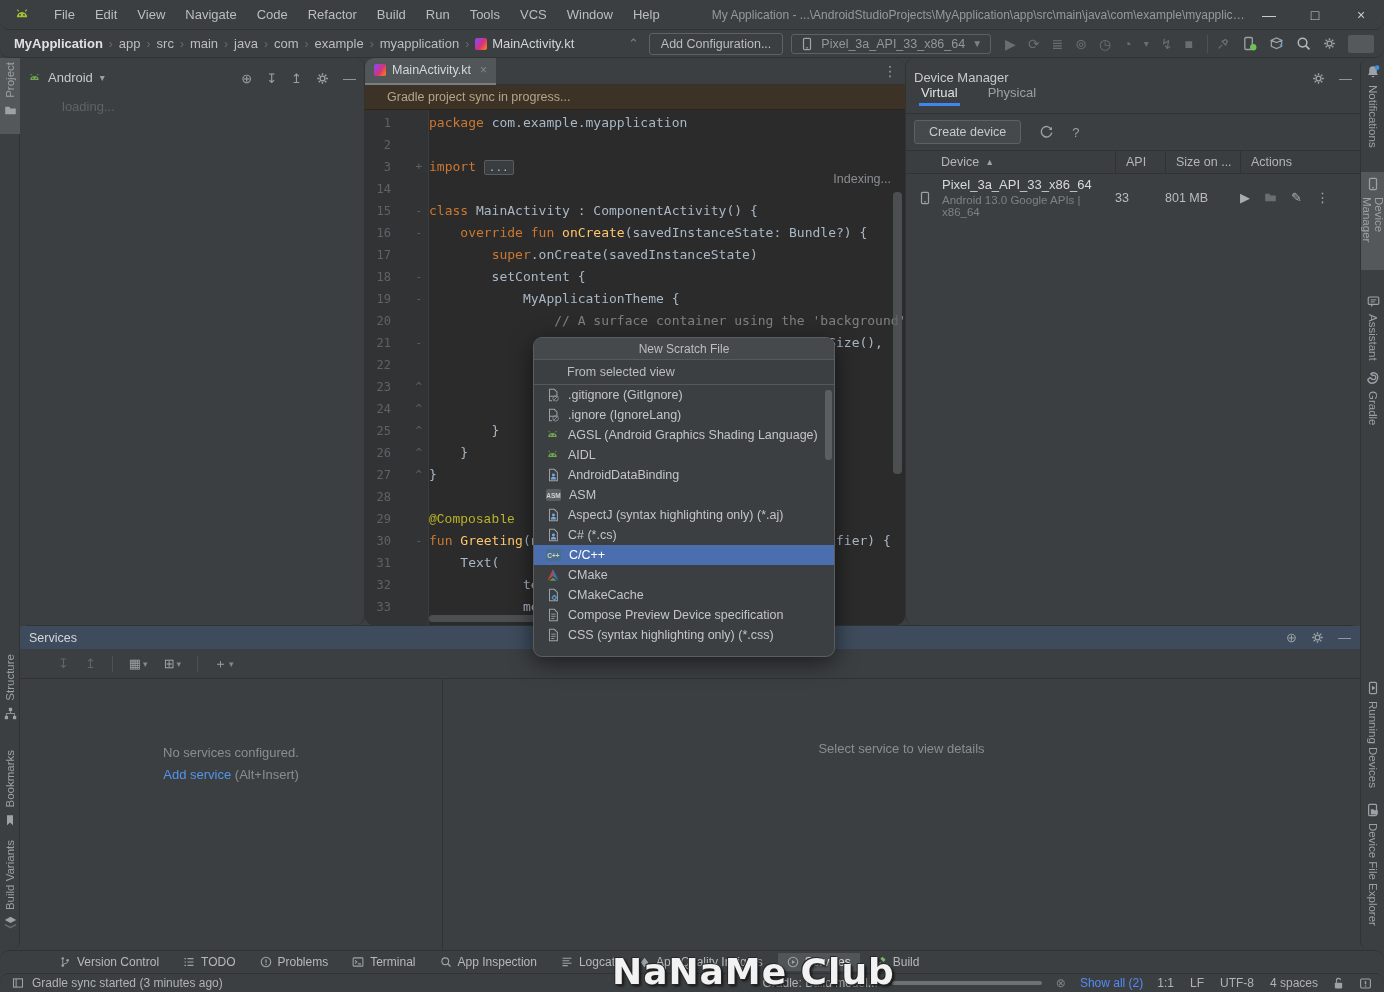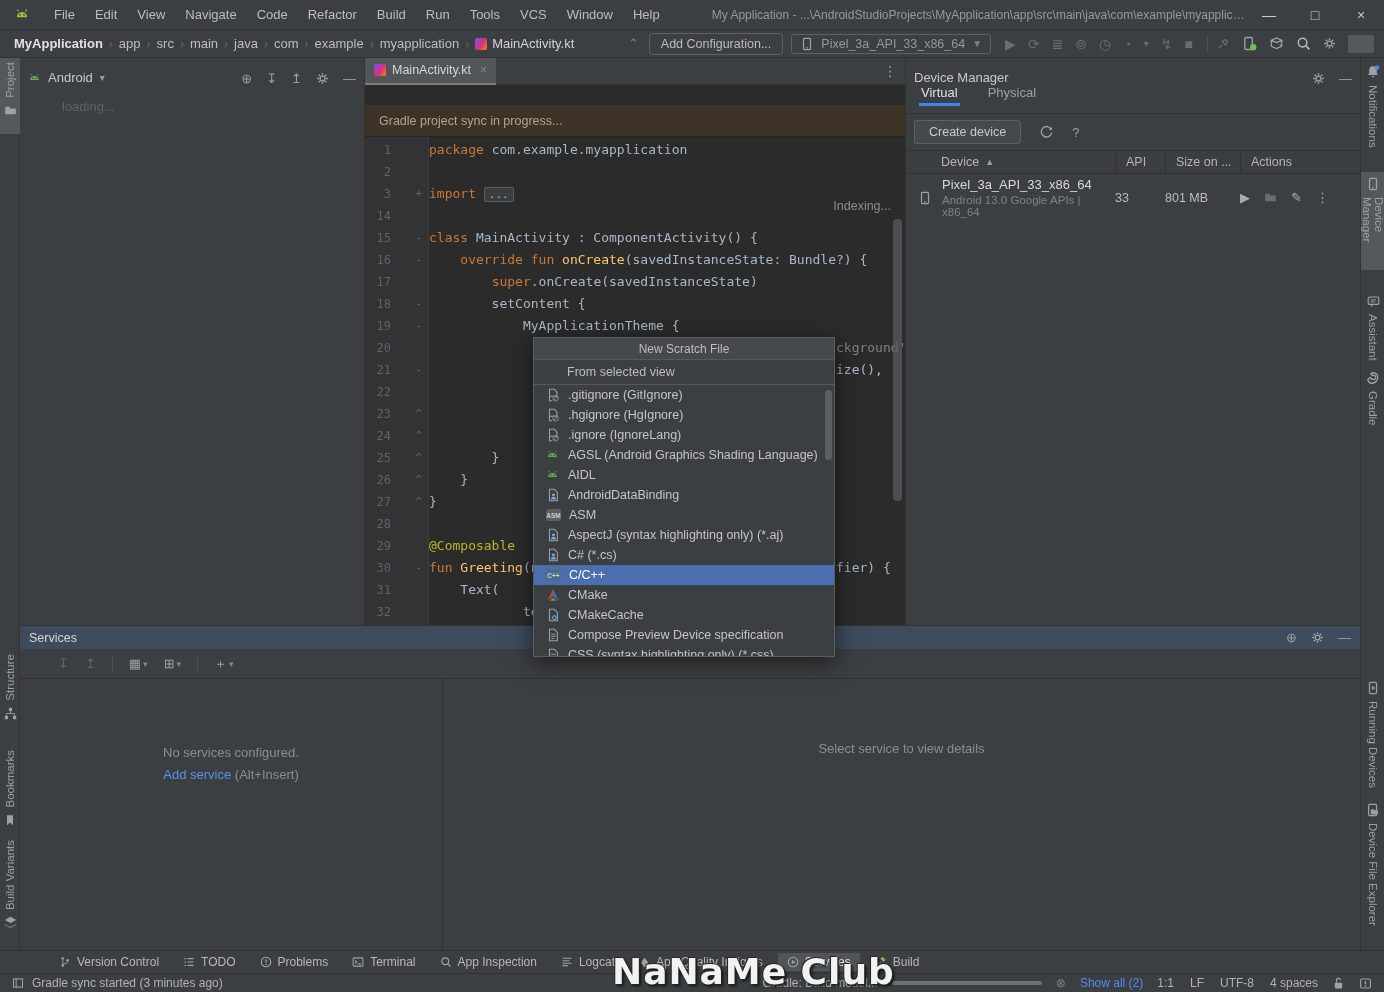--- a/index.html
+++ b/index.html
@@ -3,21 +3,21 @@
 <meta charset="utf-8">
 <style>
   * { margin:0; padding:0; box-sizing:border-box; }
   html,body { width:1384px; height:992px; }
   body {
     position:relative; overflow:hidden;
     background:#3c3f41; color:#bbbdbf;
     font-family:"Liberation Sans", sans-serif; font-size:13px;
     -webkit-font-smoothing:antialiased;
   }
-  .abs { position:absolute; }
+  .abs { position:absolute;border-radius:9px; }
   svg { display:block; }
 
   
   #titlebar { left:0; top:0; width:1384px; height:30px;
     background:#3c3f41; border-bottom:1px solid #303233;
     display:flex; align-items:center; }
   #app-logo { width:18px; height:18px; margin:0 14px 0 14px; }
   .menu-item { padding:0 10px; color:#bbbdbf; font-size:13px; cursor:default; }
   #title-text { color:#9499a0; font-size:12px; margin-left:42px; white-space:nowrap;
     overflow:hidden; max-width:560px; text-overflow:ellipsis; }
@@ -70,37 +70,37 @@
   #android-selector .dd { color:#9da0a3; font-size:10px; }
 
   
   #editor { left:365px; top:58px; width:540px; height:567px; background:#2b2b2b; overflow:hidden; }
   #tabbar { height:27px; background:#3c3f41; border-bottom:1px solid #303233;
     display:flex; align-items:center; }
   #editor-tab { height:27px; background:#515658; border-bottom:2px solid #787e82;
     display:flex; align-items:center; gap:6px; padding:0 9px; color:#d4d6d8; font-size:12.5px; }
   #editor-tab .x { color:#85888b; font-size:12px; margin-left:3px; }
   #tab-more { margin-left:auto; margin-right:8px; color:#9da0a3; font-size:14px; }
-  #sync-banner { height:32px; background:#3d3226; border-bottom:1px solid #2d2419;
-    color:#b5a488; font-size:12.5px; display:flex; align-items:center; padding-left:14px;margin-top:20px; }
+  #sync-banner { height:25px; background:#3d3226; border-bottom:1px solid #2d2419;
+    color:#b5a488; font-size:12.5px; display:flex; align-items:center; padding-left:22px; }
   #code-wrap { position:relative; height:515px; overflow:hidden; }
   #gutter-bg { position:absolute; left:0; top:0; bottom:0; width:64px; background:#313335;
     border-right:1px solid #3a3d3f; }
   #code-lines { position:relative; padding-top:2px; }
   .cl { display:flex; height:22px; line-height:22px;
     font-family:"DejaVu Sans Mono", monospace; font-size:13px; white-space:pre; }
   .cl .num { width:26px; flex:none; text-align:right; color:#606366; font-size:12px; }
   .cl .fold { width:38px; flex:none; text-align:right; padding-right:7px; color:#606366;
     font-size:11px; }
   .cl .txt { color:#a9b7c6; }
   .tk.kw { color:#cc7832;text-align:center; }
   .tk.fn { color:#ffc66b; }
   .tk.pl { color:#a9b7c6; }
   .tk.cm { color:#808080; }
-  .tk.an { color:#bbb529; }
+  .tk.an { color:#bbb529;font-family:Liberation Mono, monospace; }
   .tk.st { color:#6a8759; }
   .tk.box { background:#3a3d3f; border:1px solid #5a5d5f; border-radius:2px; padding:0 4px;
     color:#a9b7c6; font-size:11px; }
   #indexing { position:absolute; right:14px; top:62px; color:#8a8d91; font-size:12.5px; }
   #vscroll { position:absolute; right:3px; top:82px; width:9px; height:282px;
     background:#585c5e; border-radius:4px; opacity:.75; }
   #hscroll { position:absolute; left:64px; bottom:3px; width:128px; height:7px;
     background:#585c5e; border-radius:4px; opacity:.75; }
 
   
@@ -625,30 +625,20 @@
         <span>.gitignore (GitIgnore)</span>
       </div>
       <div class="pop-row">
         <span class="pop-ic">
           <svg width="14" height="14" viewBox="0 0 16 16">
             <path d="M4 1.5h5.5L12.5 4.5v5H4z M4 9.5V14.5h3" fill="none" stroke="#9da2a8" stroke-width="1.2"></path>
             <circle cx="11" cy="11.8" r="3.1" fill="none" stroke="#8a8d91" stroke-width="1.1"></circle>
             <path d="M8.9 14l4.2-4.3" stroke="#8a8d91" stroke-width="1.1"></path>
           </svg>
         </span>
-        <span>.hgignore (HgIgnore)</span>
-      </div>
-      <div class="pop-row">
-        <span class="pop-ic">
-          <svg width="14" height="14" viewBox="0 0 16 16">
-            <path d="M4 1.5h5.5L12.5 4.5v5H4z M4 9.5V14.5h3" fill="none" stroke="#9da2a8" stroke-width="1.2"></path>
-            <circle cx="11" cy="11.8" r="3.1" fill="none" stroke="#8a8d91" stroke-width="1.1"></circle>
-            <path d="M8.9 14l4.2-4.3" stroke="#8a8d91" stroke-width="1.1"></path>
-          </svg>
-        </span>
         <span>.ignore (IgnoreLang)</span>
       </div>
       <div class="pop-row">
         <span class="pop-ic">
           <svg width="13" height="13" viewBox="0 0 16 16">
             <path fill="#6fa84f" d="M2.8 11.2a5.2 5.2 0 0 1 10.4 0z"></path>
             <path stroke="#6fa84f" stroke-width="1.1" d="M4.6 5.4L3.4 3.6M11.4 5.4l1.2-1.8"></path>
             <circle cx="6" cy="8.9" r=".8" fill="#2b2b2b"></circle>
             <circle cx="10" cy="8.9" r=".8" fill="#2b2b2b"></circle>
           </svg>

